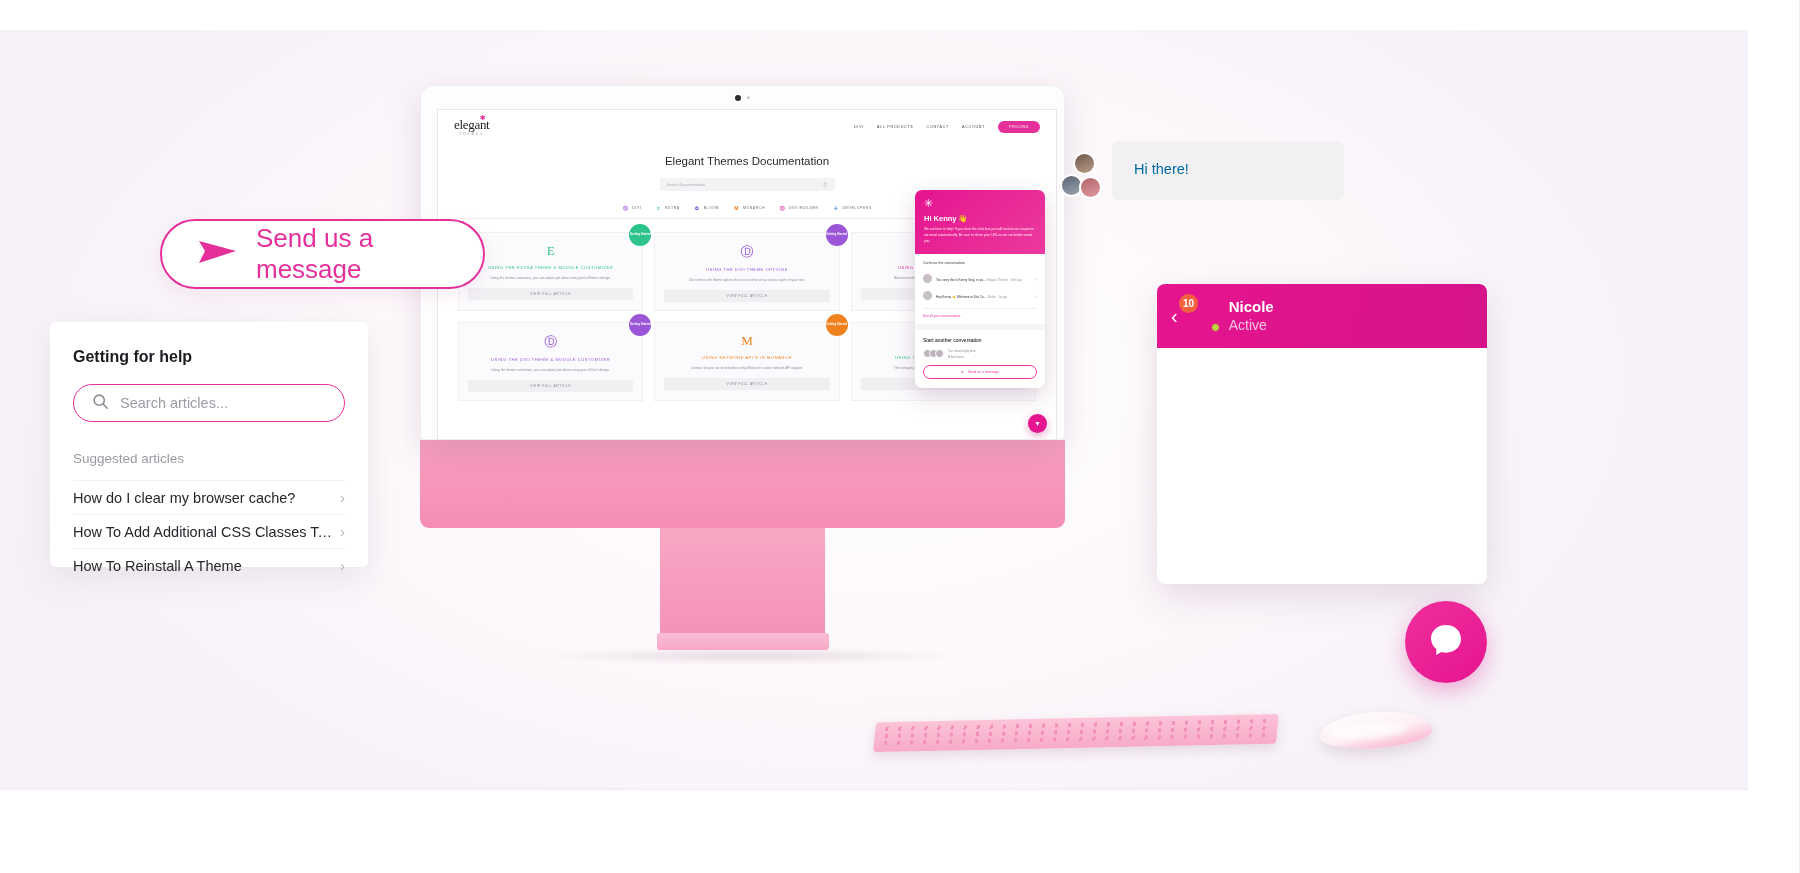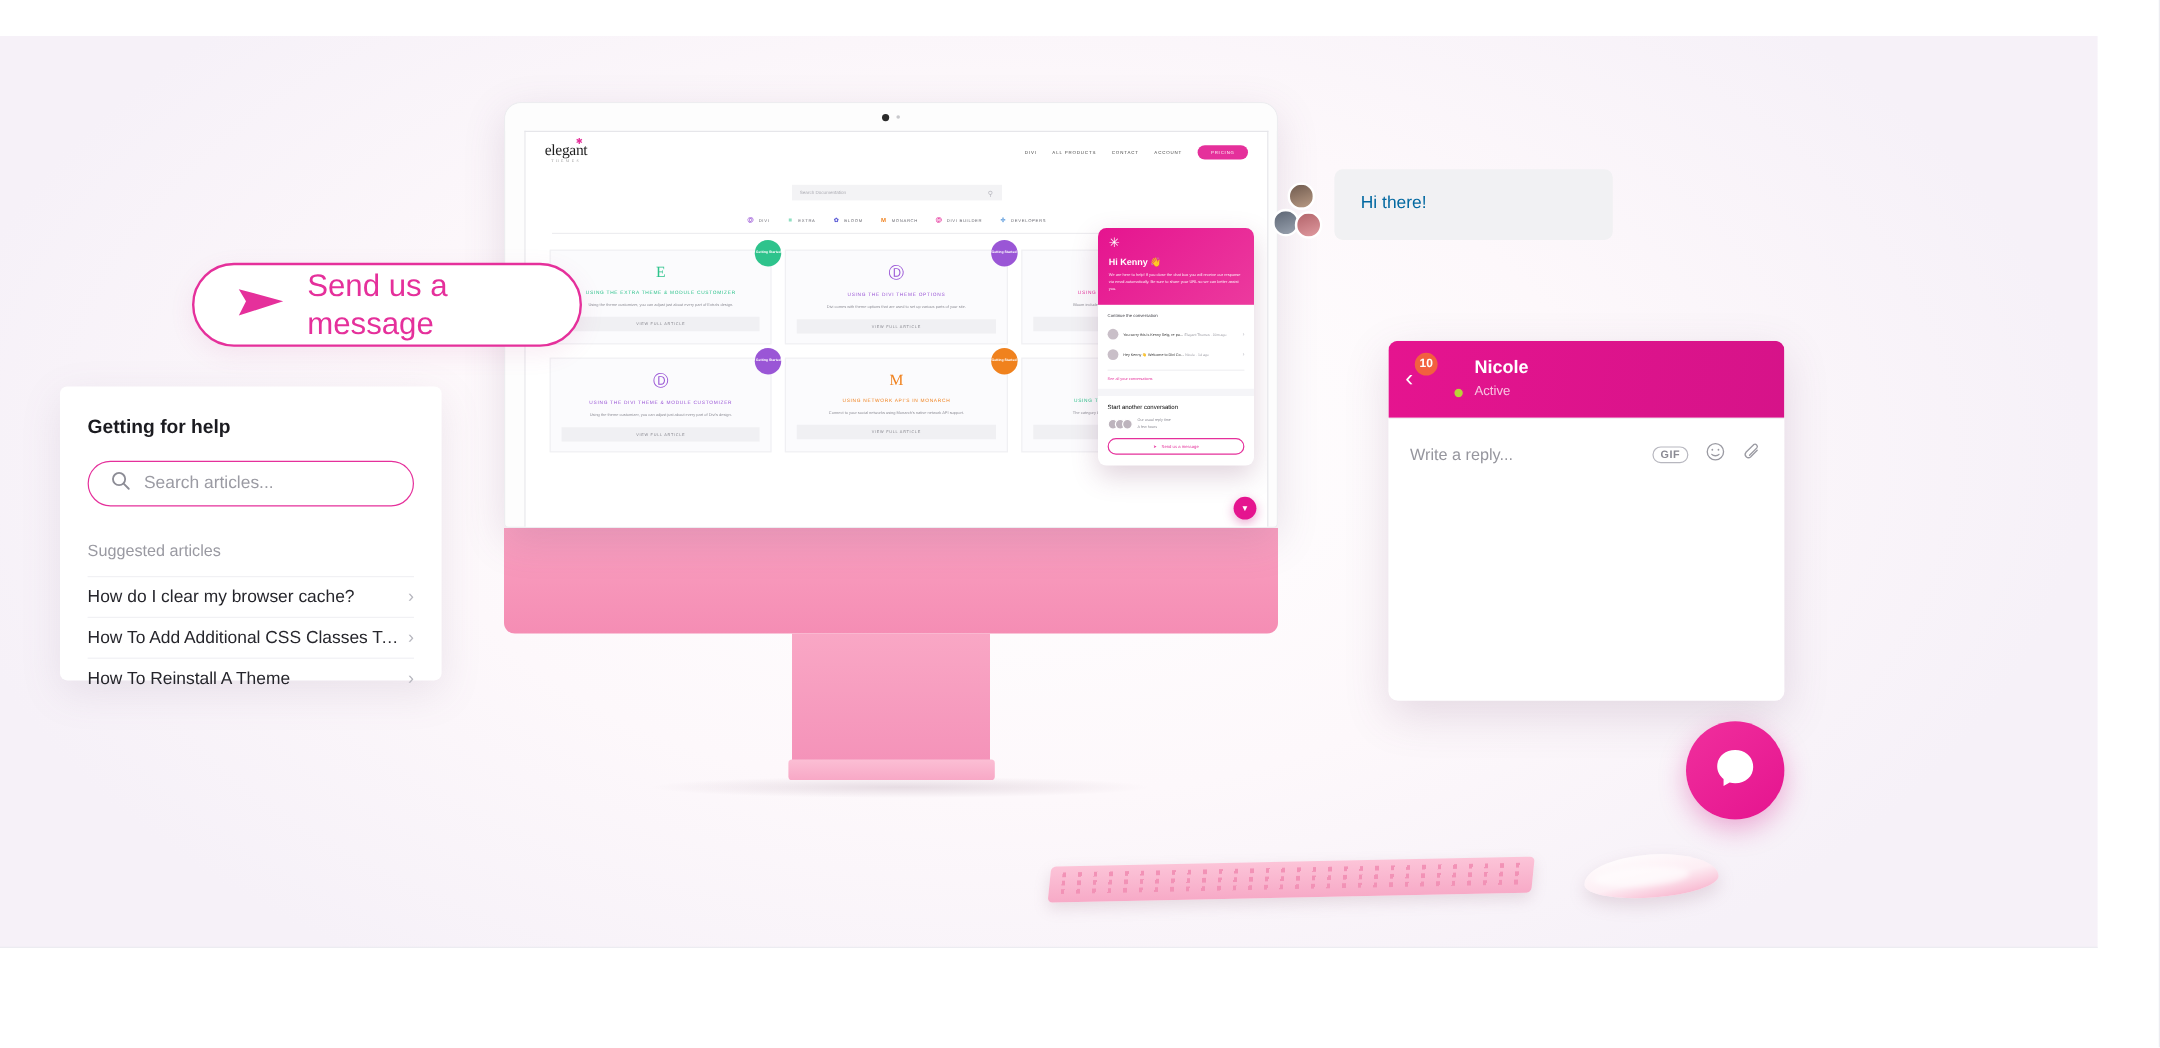--- a/index.html
+++ b/index.html
@@ -224,21 +224,21 @@
     position: absolute; left: 8px; top: -12px; min-width: 19px; height: 19px; padding: 0 4px;
     border-radius: 10px; background: #f2603f; color: #fff; font-size: 10px; font-weight: bold;
     display: flex; align-items: center; justify-content: center;
   }
   .cp-av { position: relative; width: 31px; height: 31px; flex: none; }
   .cp-av .ring { width: 31px; height: 31px; border-radius: 50%;
     background: radial-gradient(circle at 50% 35%, #3b2b24 0%, #6b4c3b 45%, #cfa98e 100%); }
   .cp-av .dot { position: absolute; right: -1px; bottom: 0; width: 9px; height: 9px;
     border-radius: 50%; background: #b9d338; border: 1.5px solid #e5148f; }
   .cp-name { color: #fff; font-size: 15px; font-weight: bold; line-height: 1.15; }
-  .cp-status { color: #f8c4e2; font-size: 11px; margin-top: 1px; }
+  .cp-status { color: #f8c4e2; font-size: 14px; margin-top: 1px; }
   .cp-body { height: 176px; padding: 20px 16px 0; display: flex; gap: 10px; align-items: flex-end; }
   .cp-msg-av { width: 27px; height: 27px; border-radius: 50%; flex: none; margin-bottom: 4px;
     background: radial-gradient(circle at 50% 35%, #3a2a22 0%, #6d4e3d 45%, #c99f84 100%); }
   .cp-bubble { background: #f1f1f3; border-radius: 6px; padding: 15px 18px 16px; }
   .cp-bubble p { font-size: 15.5px; color: #26262c; line-height: 1.62; }
   .cp-foot { height: 60px; border-top: 1px solid #ededf0; display: flex; align-items: center;
              padding: 0 18px; gap: 14px; }
   .cp-foot .ph { color: #96969e; font-size: 13.5px; flex: 1; }
   .gifpill { border: 1.2px solid #b7b7bf; border-radius: 9px; padding: 1px 6px; font-size: 9px;
              color: #8a8a93; font-weight: bold; letter-spacing: .4px; }
@@ -283,20 +283,21 @@
             </div>
             <div class="site-nav-right">
               <a href="#">DIVI</a>
               <a href="#">ALL PRODUCTS</a>
               <a href="#">CONTACT</a>
               <a href="#">ACCOUNT</a>
               <span class="pricing-pill">PRICING</span>
             </div>
           </div>
 
+          <div class="site-title">Elegant Themes Documentation</div>
 
           <div class="site-search">
             <span>Search Documentation</span>
             <span class="mag">⚲</span>
           </div>
 
           <div class="prod-nav">
             <div class="prod">
               <span class="pico" style="color:#9a56d6">Ⓓ</span>
               <span>DIVI</span>
@@ -484,37 +485,20 @@
         <span class="ring"></span>
         <span class="dot"></span>
       </span>
       <span>
         <span class="cp-name">Nicole</span><br>
         <span class="cp-status">Active</span>
       </span>
     </div>
 
 
-    <div class="cp-foot">
-      <span class="ph">Write a reply...</span>
-      <span class="gifpill">GIF</span>
-      <span class="ficon">
-        <svg width="17" height="17" viewBox="0 0 20 20" fill="none" stroke="currentColor" stroke-width="1.3">
-          <circle cx="10" cy="10" r="8"></circle>
-          <circle cx="7" cy="8" r=".9" fill="currentColor" stroke="none"></circle>
-          <circle cx="13" cy="8" r=".9" fill="currentColor" stroke="none"></circle>
-          <path d="M6.5 12.5 C8 14.3 12 14.3 13.5 12.5" stroke-linecap="round"></path>
-        </svg>
-      </span>
-      <span class="ficon">
-        <svg width="17" height="17" viewBox="0 0 20 20" fill="none" stroke="currentColor" stroke-width="1.3">
-          <path d="M14.5 8.5 L8 15 a3.2 3.2 0 0 1-4.5-4.5 L11 3 a2.3 2.3 0 0 1 3.2 3.2 L7 13.4" stroke-linecap="round"></path>
-        </svg>
-      </span>
-    </div>
   </div>
 
   <div class="launcher">
     <span>
       <svg viewBox="0 0 40 40" fill="#ffffff" aria-hidden="true">
         <path d="M20 5 C11.2 5 5 11 5 18.6 c0 4.3 2 8 5.3 10.5 v6 l5.1-3 c1.4.4 2.9.6 4.6.6 8.8 0 15-6 15-13.6 C35 11 28.8 5 20 5 z"></path>
       </svg>
     </span>
   </div>
 </div>

